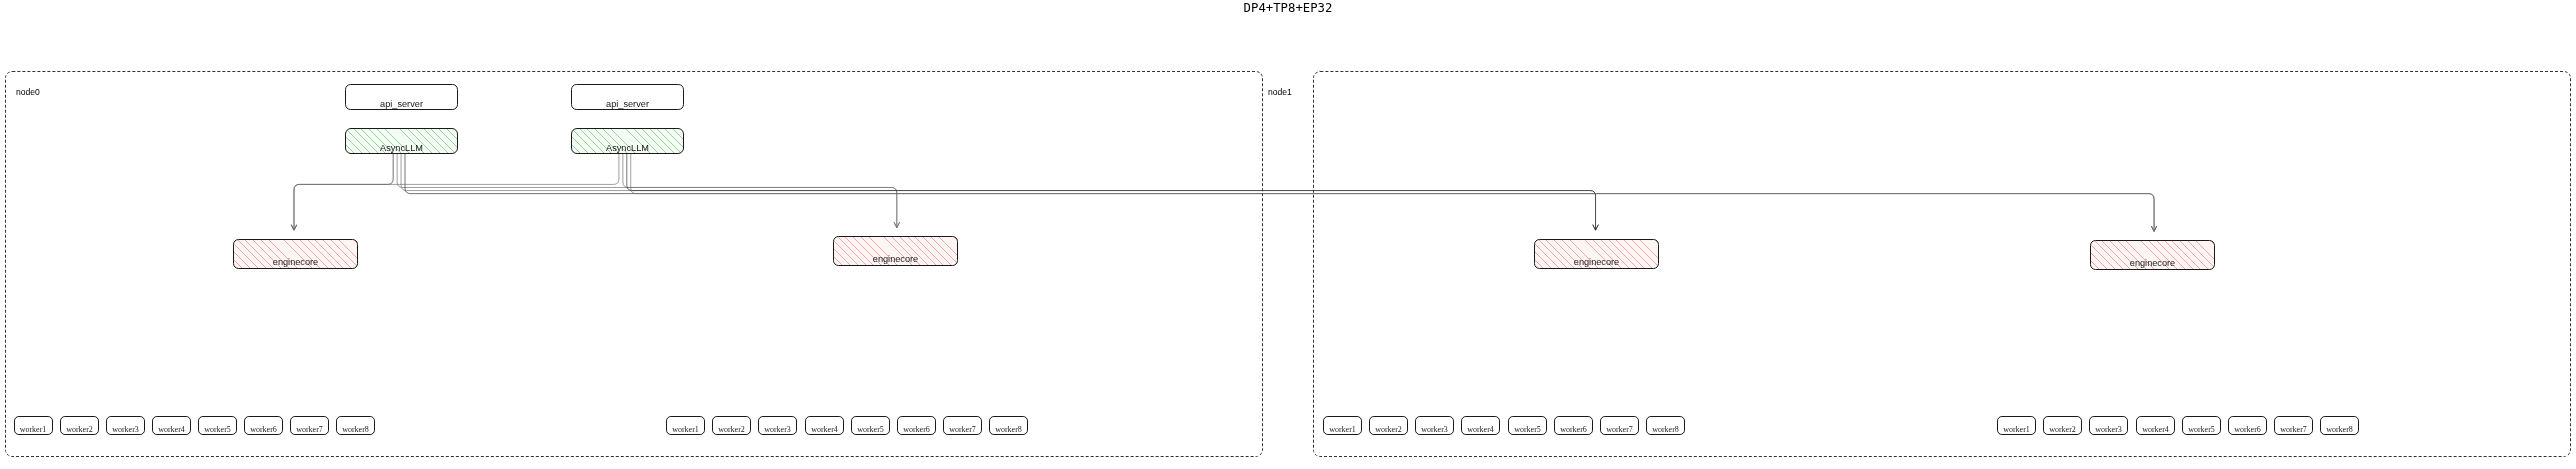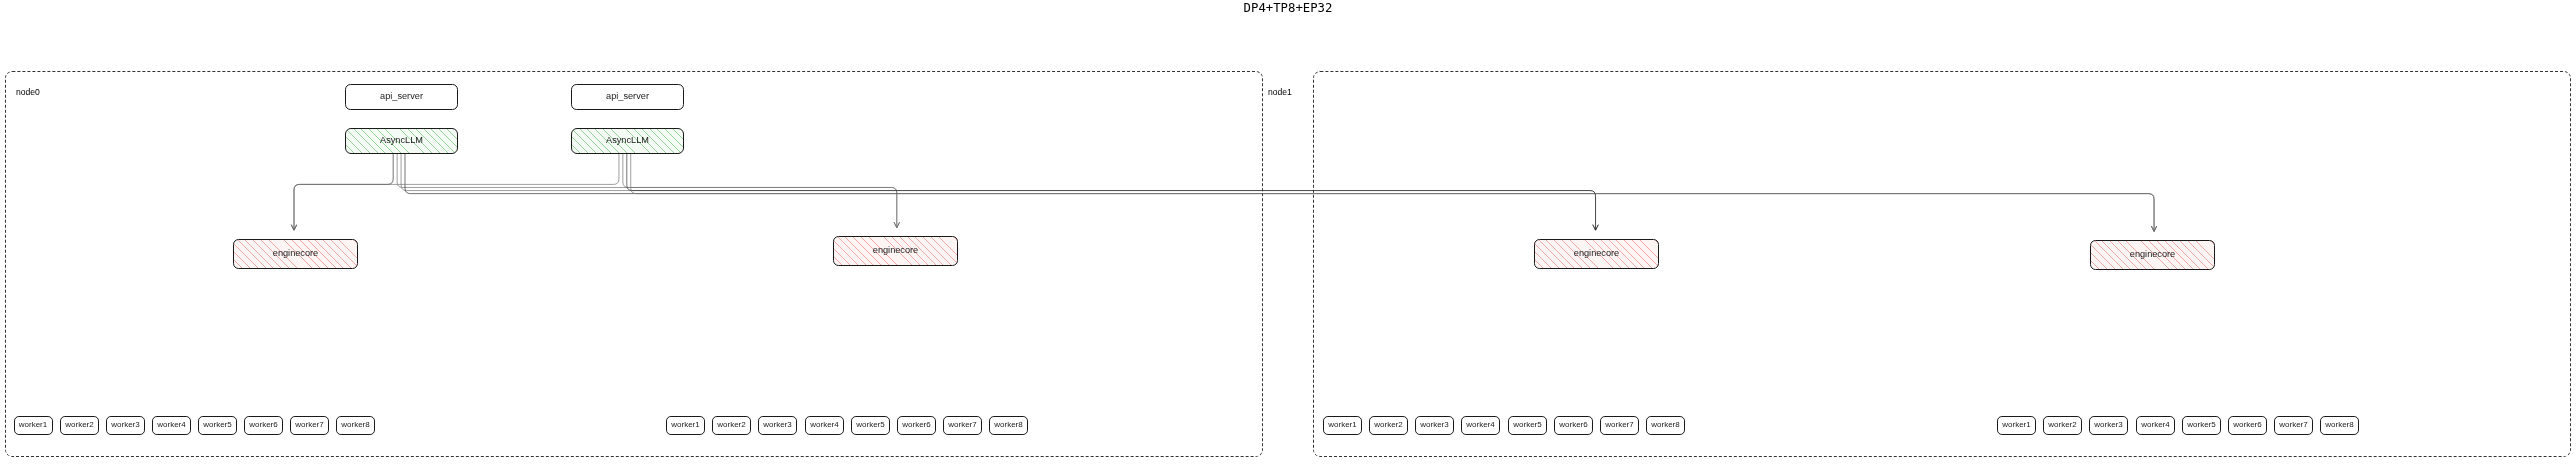--- a/index.html
+++ b/index.html
@@ -59,21 +59,21 @@
     font-size: 8.6px;
     color: #000000;
     white-space: pre;
   }
 
   
   .node {
     position: absolute;
     box-sizing: border-box;
     display: flex;
-    align-items: center;
+    align-items: flex-end;
     justify-content: center;
     border: 1px solid #1a1a1a;
     border-radius: 5.5px;
     background: #ffffff;
     color: #1b1b1b;
     white-space: nowrap;
     overflow: hidden;
   }
   .node .node-label {
     position: relative;
@@ -109,21 +109,21 @@
         rgba(229,115,115,0) 0.7px,
         rgba(229,115,115,0) 5.5px);
   }
 
   
   .node.worker {
     background: #ffffff;
     border-radius: 4.9px;
     border-width: 0.9px;
   }
-  .node.worker .node-label { font-size: 8px; }
+  .node.worker .node-label { font-size: 8px; font-family: Liberation Serif, serif; }
 </style>
 </head>
 <body>
 
 <div id="canvas">
 
   <div id="diagram-title">DP4+TP8+EP32</div>
 
   <svg id="edge-layer" viewBox="0 0 4188 763" preserveAspectRatio="none" xmlns="http://www.w3.org/2000/svg">
     <defs>

